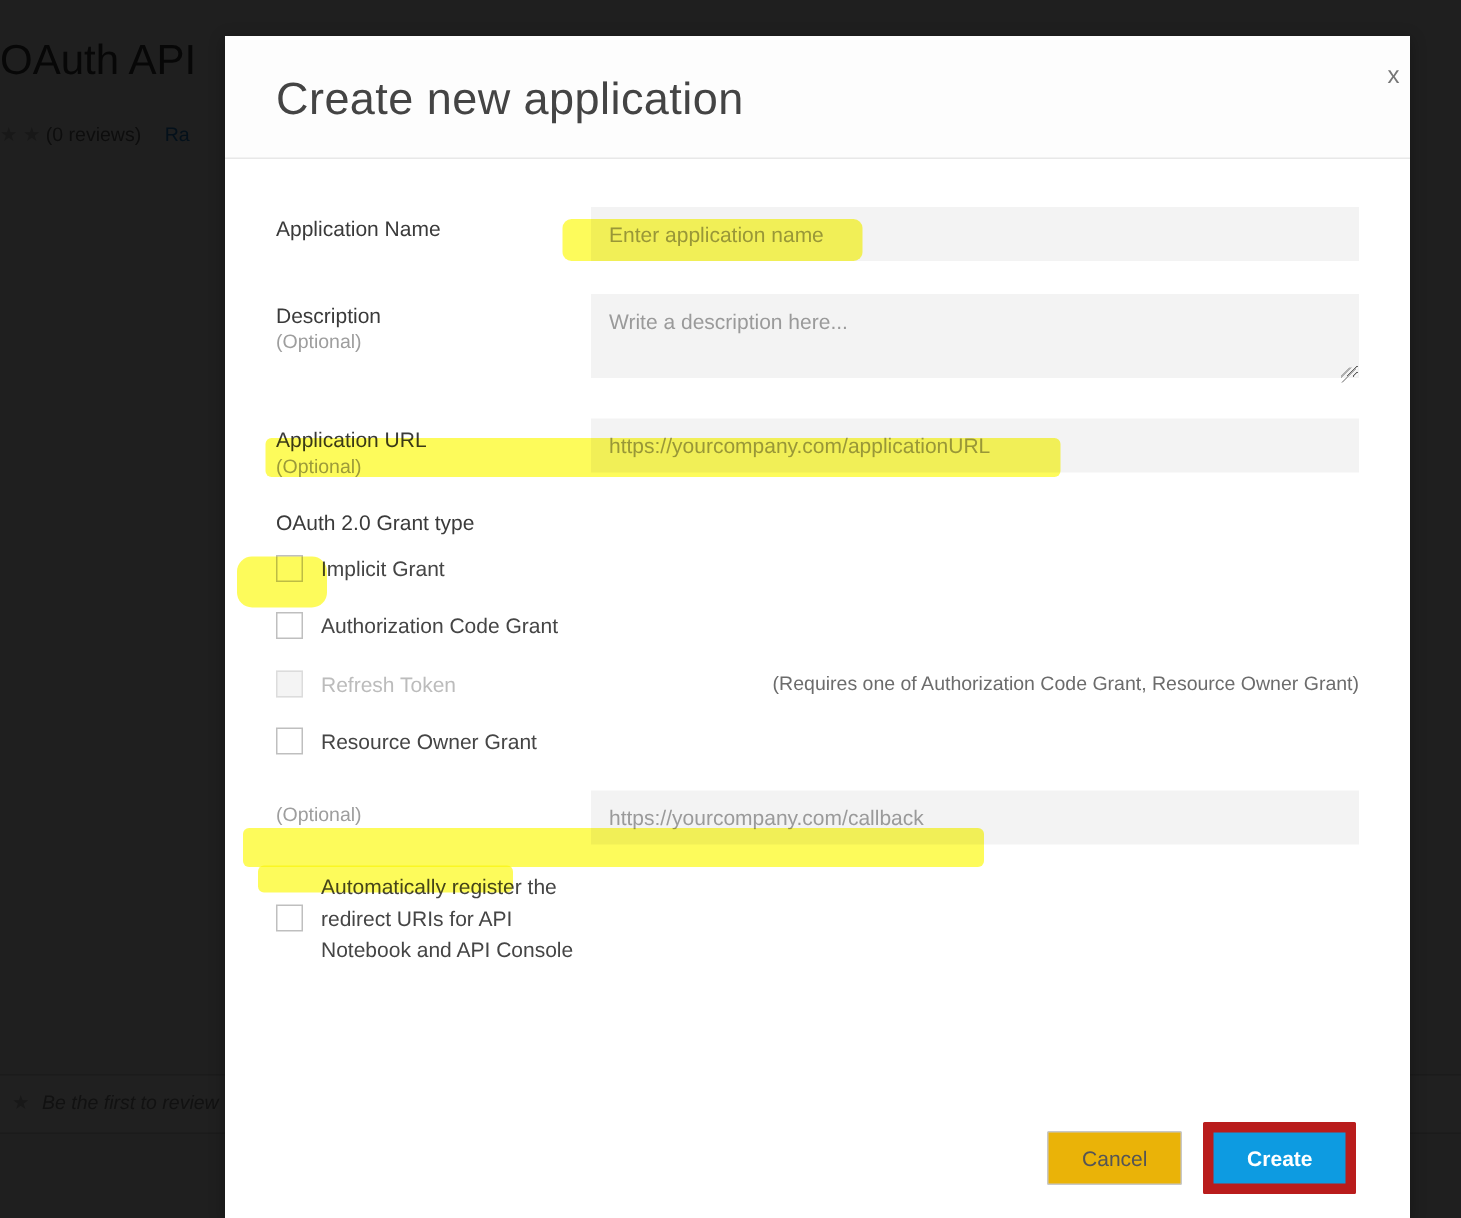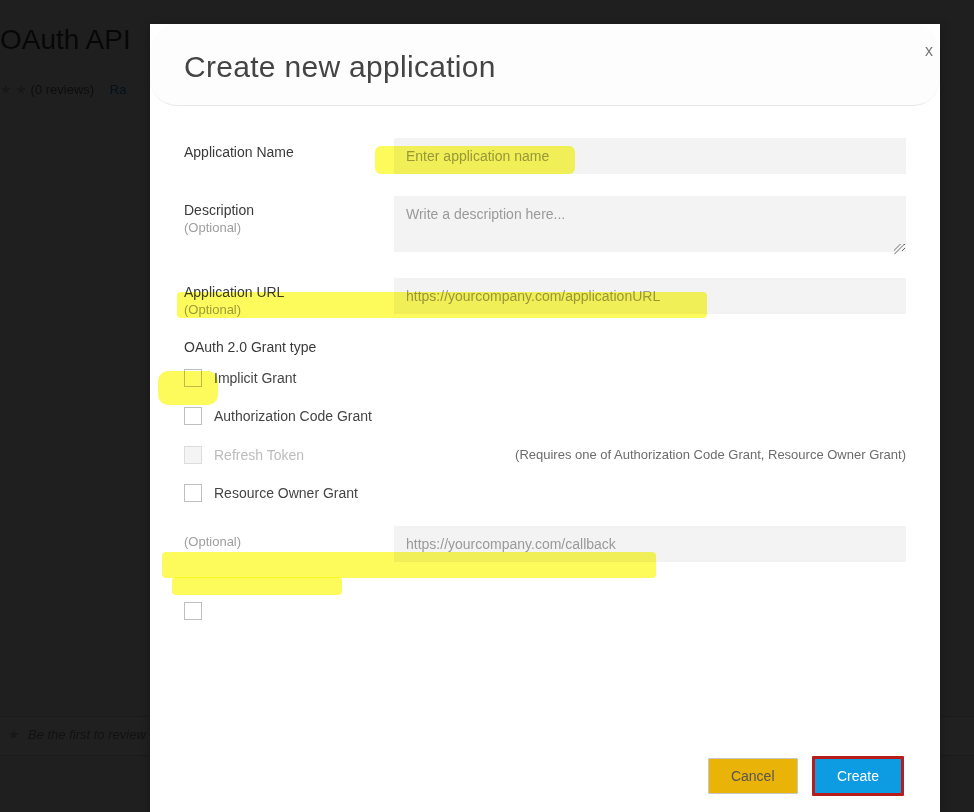--- a/index.html
+++ b/index.html
@@ -36,21 +36,20 @@
 
     
     .modal {
       position: absolute; left: 150px; top: 24px; width: 790px; height: 788px;
       background: #fff; box-shadow: 0 2px 10px rgba(0,0,0,0.3);
     }
     .modal-header {
       height: 82px; border-bottom: 1px solid #e8e8e8;
       padding: 26px 34px 0 34px;
       background:#fdfdfd;
-      border-radius:27px;
     }
     .modal-title {
       font-size: 30px; font-weight: 300; color: #444; letter-spacing: 0.3px;
     }
     .modal-close {
       position: absolute; right: 0px; top: 18px; font-size: 16px; color:#777;
       width: 22px; text-align:center; cursor:pointer;
     }
 
     .modal-body {
@@ -120,21 +119,21 @@
       position:absolute; bottom: 16px; right: 36px;
     }
     .btn {
       display:inline-block; padding: 9px 22px; font-size:14px; cursor:pointer;
       margin-left: 10px; border-radius:1px;
     }
     .btn-cancel {
       background:#eab308; border:1px solid #c8c8c8; color:#555;
     }
     .btn-create {
-      background:#0d9be1; border:3px solid #b91c1c; color:#fff;
+      background:#0d9be1; border:7px solid #b91c1c; color:#fff;font-weight:bold;
     }
 
     
     .hl { position:absolute; background: #fdfa24; opacity:0.75; mix-blend-mode: multiply; pointer-events:none; border-radius:4px; }
   </style>
 </head>
 <body>
 
 <div class="bg-page">
   <div class="bg-title">OAuth API </div>
@@ -218,20 +217,21 @@
       <div class="label-col">
         <span class="optional">(Optional)</span>
       </div>
       <div class="field-col">
         <input type="text" placeholder="https://yourcompany.com/callback" style="">
       </div>
     </div>
 
     <div class="auto-row">
       <div class="cb"></div>
+      <div class="auto-label">Automatically register the redirect URIs for API Notebook and API Console</div>
     </div>
 
   </div>
 
   <div class="modal-footer">
     <span class="btn btn-cancel">Cancel</span>
     <span class="btn btn-create">Create</span>
   </div>
 
   <div class="hl" style="left:225px; top:122px; width:200px; height:28px; border-radius:6px;"></div>

